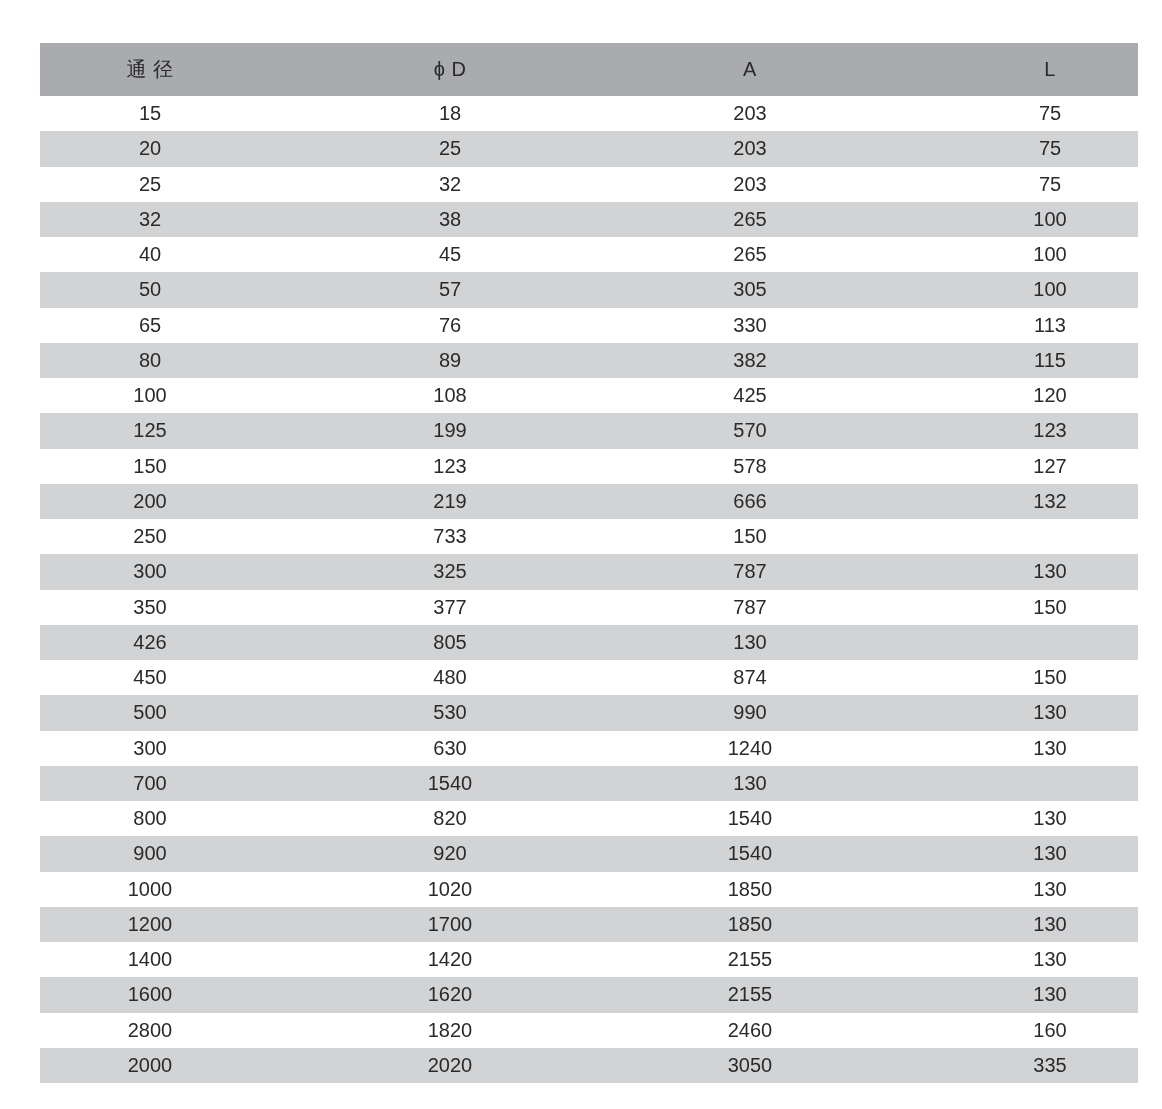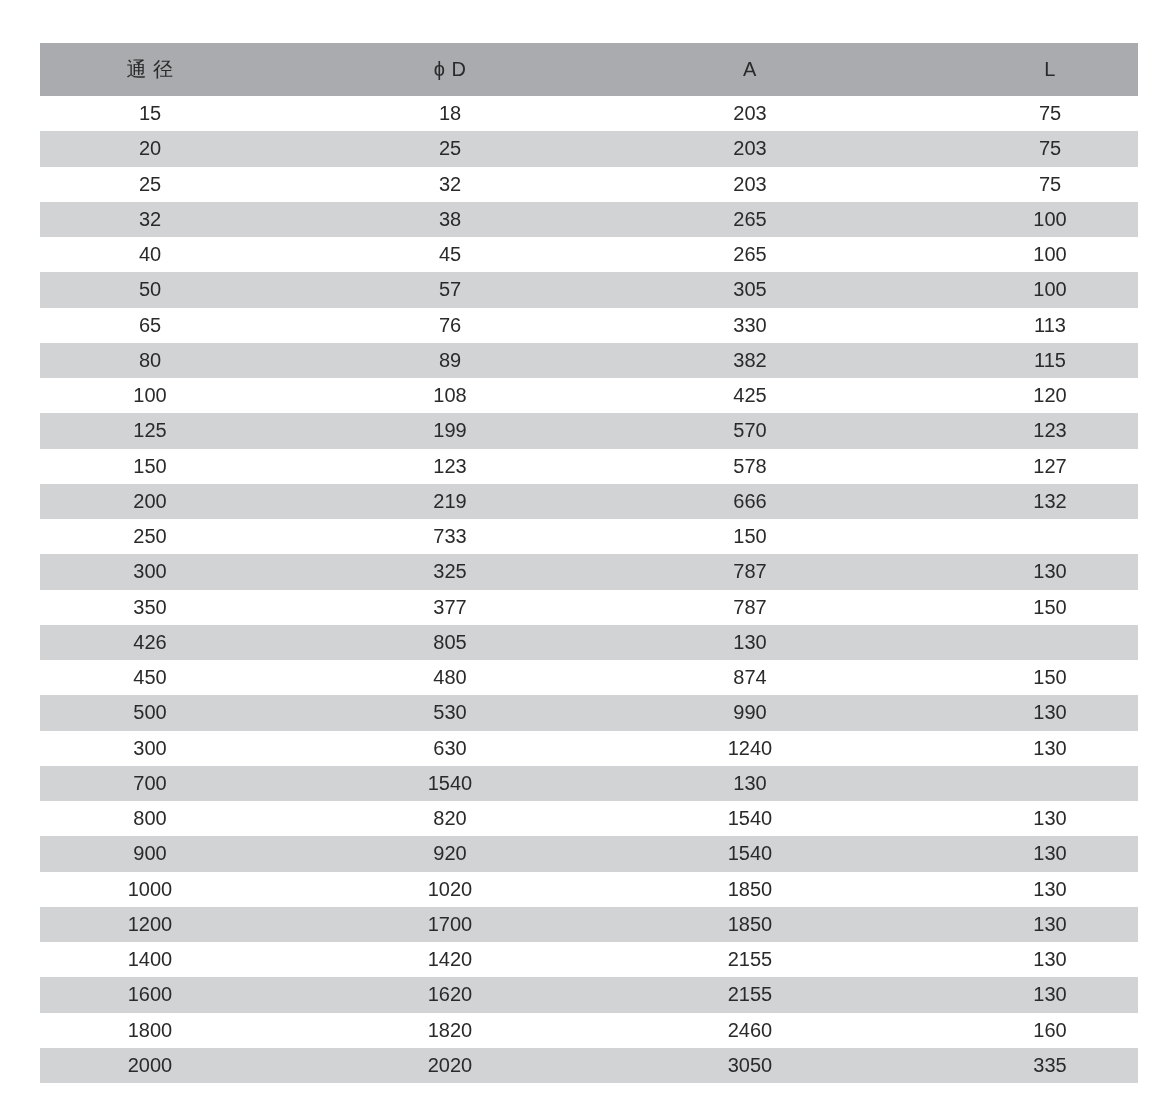--- a/index.html
+++ b/index.html
@@ -215,21 +215,21 @@
     <div class="cell">2155</div>
     <div class="cell">130</div>
   </div>
       <div class="row alt">
     <div class="cell">1600</div>
     <div class="cell">1620</div>
     <div class="cell">2155</div>
     <div class="cell">130</div>
   </div>
       <div class="row">
-    <div class="cell">1800</div>
+    <div class="cell">2800</div>
     <div class="cell">1820</div>
     <div class="cell">2460</div>
     <div class="cell">160</div>
   </div>
       <div class="row alt">
     <div class="cell">2000</div>
     <div class="cell">2020</div>
     <div class="cell">3050</div>
     <div class="cell">335</div>
   </div>

